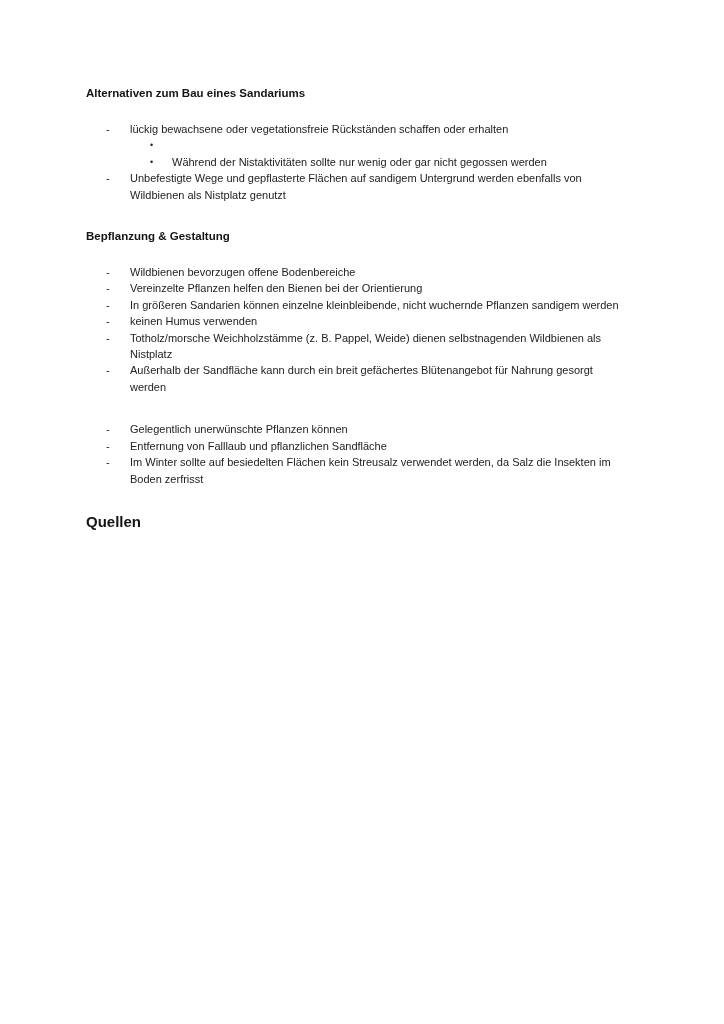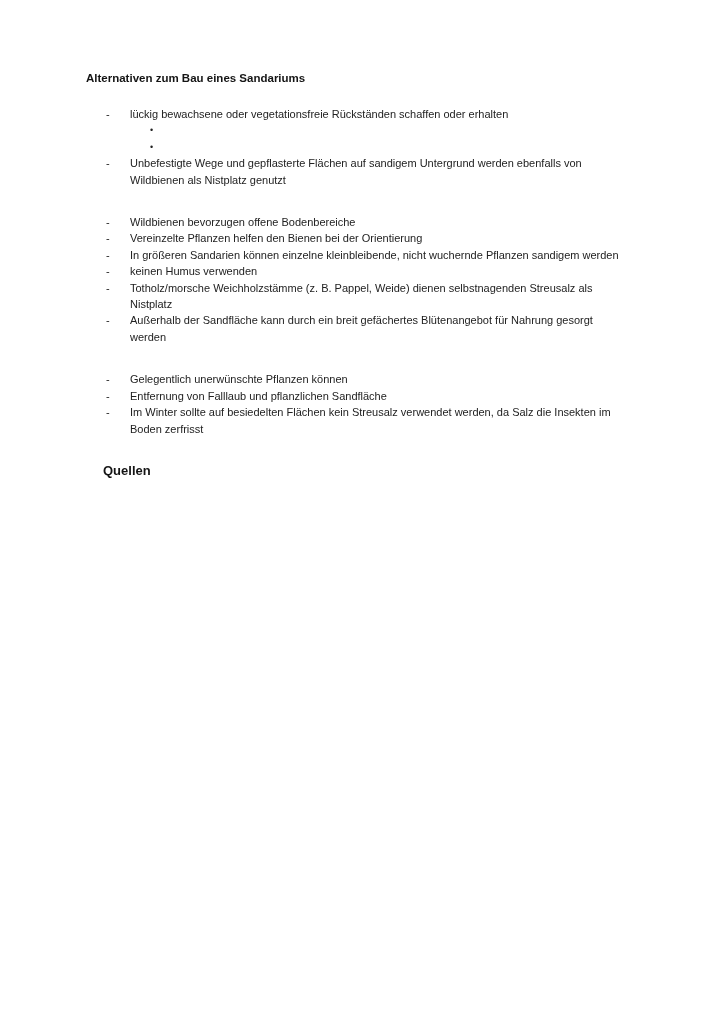--- a/index.html
+++ b/index.html
@@ -5,37 +5,37 @@
   html,body { margin:0; padding:0; background:#ffffff; }
   .page {
     position:relative;
     width:724px; height:1024px;
     background:#ffffff;
     font-family:"Liberation Sans", sans-serif;
     color:#1b1b1b;
     overflow:hidden;
   }
   .content {
-    position:absolute; left:86px; top:71px; width:552px;
+    position:absolute; left:86px; top:86px; width:552px;
   }
   .section-heading {
     font-size:11.5px; font-weight:bold; color:#141414;
     margin:0; line-height:14px;
   }
   .section { margin-bottom:26px; }
   .list { margin-top:21px; width:540px; }
   .li { display:flex; font-size:11px; line-height:16.4px; color:#222; }
   .li .marker { flex:none; }
   .l1 { padding-left:20px; }
   .l1 .marker { width:24px; }
   .l2 { padding-left:64px; }
   .l2 .marker { width:22px; font-size:9px; line-height:16.4px; }
   .li .text { flex:1 1 auto; }
   .sources { margin-top:26px; }
-  .sources-heading { font-size:13px; font-weight:bold; color:#141414; margin:17px; }
+  .sources-heading { font-size:15px; font-weight:bold; color:#141414; margin:0; }
   .source-link {
     display:inline-block; margin-top:15px;
     font-size:9.5px; color:#1b1b1b; text-decoration:underline;
     cursor:pointer;
   }
   
   .footer { position:absolute; left:0; top:870px; width:724px; height:154px; }
 </style>
 </head>
 <body>
@@ -48,49 +48,51 @@
       <div class="list">
         <div class="li l1">
           <span class="marker">-</span>
           <span class="text">lückig bewachsene oder vegetationsfreie Rückständen schaffen oder erhalten</span>
         </div>
         <div class="li l2">
           <span class="marker">•</span>
         </div>
         <div class="li l2">
           <span class="marker">•</span>
+          <span class="text">Während der Nistaktivitäten sollte nur wenig oder gar nicht gegossen werden</span>
         </div>
         <div class="li l1">
           <span class="marker">-</span>
           <span class="text">Unbefestigte Wege und gepflasterte Flächen auf sandigem Untergrund werden ebenfalls von Wildbienen als Nistplatz genutzt</span>
         </div>
       </div>
     </div>
 
     <div class="section">
+      <h2 class="section-heading">Bepflanzung &amp; Gestaltung</h2>
       <div class="list">
         <div class="li l1">
           <span class="marker">-</span>
           <span class="text">Wildbienen bevorzugen offene Bodenbereiche</span>
         </div>
         <div class="li l1">
           <span class="marker">-</span>
           <span class="text">Vereinzelte Pflanzen helfen den Bienen bei der Orientierung</span>
         </div>
         <div class="li l1">
           <span class="marker">-</span>
           <span class="text">In größeren Sandarien können einzelne kleinbleibende, nicht wuchernde Pflanzen sandigem werden</span>
         </div>
         <div class="li l1">
           <span class="marker">-</span>
           <span class="text">keinen Humus verwenden</span>
         </div>
         <div class="li l1">
           <span class="marker">-</span>
-          <span class="text">Totholz/morsche Weichholzstämme (z. B. Pappel, Weide) dienen selbstnagenden Streusalz als Nistplatz</span>
+          <span class="text">Totholz/morsche Weichholzstämme (z. B. Pappel, Weide) dienen selbstnagenden Wildbienen als Nistplatz</span>
         </div>
         <div class="li l1">
           <span class="marker">-</span>
           <span class="text">Außerhalb der Sandfläche kann durch ein breit gefächertes Blütenangebot für Nahrung gesorgt werden</span>
         </div>
       </div>
     </div>
 
     <div class="section">
       <div class="list">

